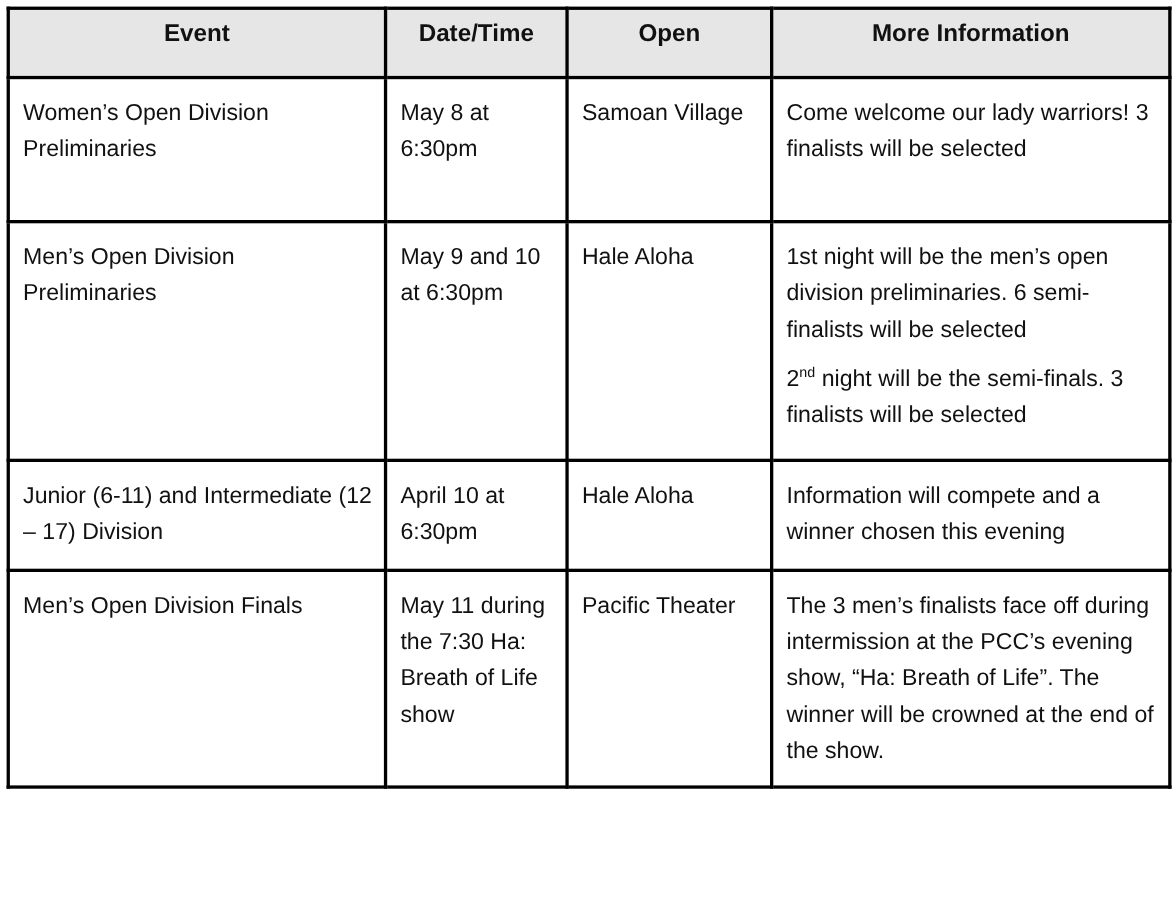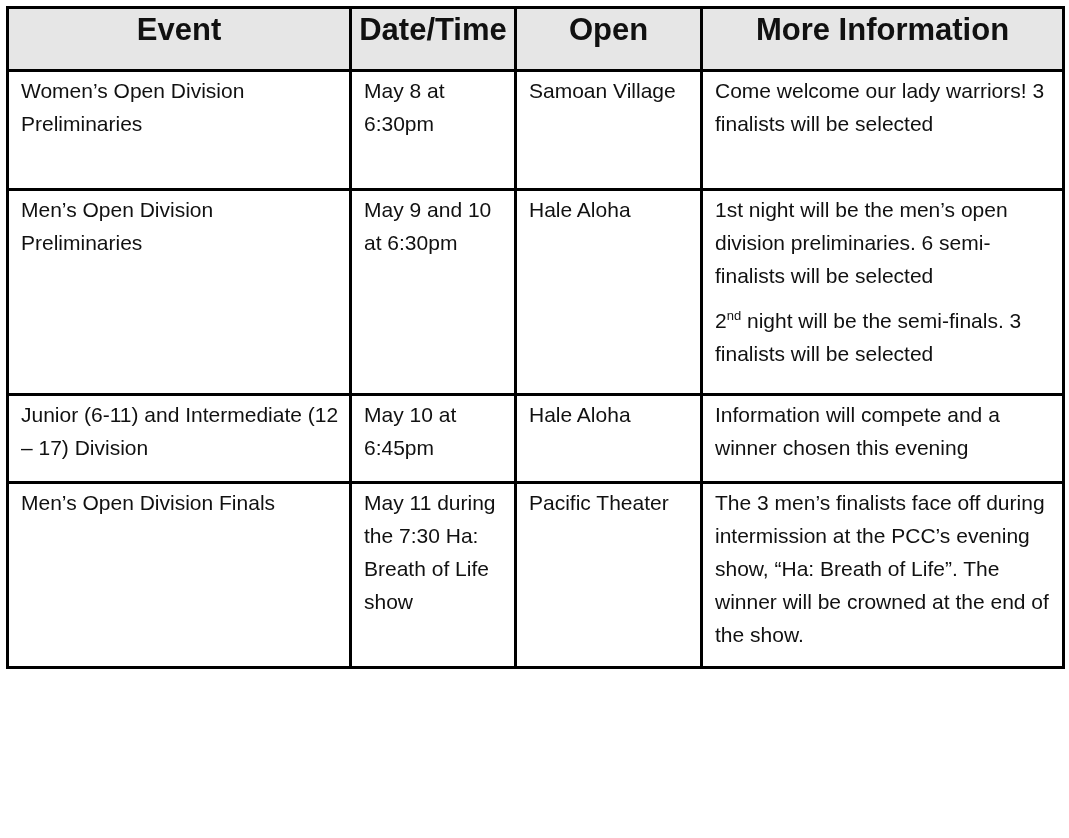--- a/index.html
+++ b/index.html
@@ -7,24 +7,24 @@
   table.sched {
     position:absolute; left:6px; top:6px;
     width:1056px; border-collapse:collapse; table-layout:fixed;
     font-family:"Liberation Sans", sans-serif; color:#111;
   }
   table.sched th, table.sched td {
     border:3px solid #000; vertical-align:top;
     font-size:21px; line-height:33px;
   }
   table.sched th {
-    background:#e6e6e6; font-weight:bold; font-size:31px;
+    background:#e6e6e6; font-weight:bold; font-size:22px;
     text-align:center; height:56px; padding:4px 6px 0 6px; vertical-align:top;
   }
-  table.sched td { padding:2px 10px 10px 12px; }
+  table.sched td { padding:14px 10px 10px 12px; }
   col.c1 { width:343px; } col.c2 { width:165px; } col.c3 { width:186px; } col.c4 { width:362px; }
   tr.r1 td { height:104px; } tr.r2 td { height:74px; } tr.r3 td { height:190px; }
   tr.r4 td { height:73px; } tr.r5 td { height:72px; } tr.r6 td { height:170px; }
   .para2 { margin-top:12px; }
   sup { font-size:13px; line-height:0; vertical-align:super;margin-top:17px; }
 </style>
 </head>
 <body>
 
 <table class="sched">
@@ -53,21 +53,21 @@
       <td>Men’s Open Division Preliminaries</td>
       <td>May 9 and 10 at 6:30pm</td>
       <td>Hale Aloha</td>
       <td>
         <div>1st night will be the men’s open division preliminaries. 6 semi-finalists will be selected</div>
         <div class="para2"><span>2</span><sup>nd</sup><span> night will be the semi-finals. 3 finalists will be selected</span></div>
       </td>
     </tr>
     <tr class="r4">
       <td>Junior (6-11) and Intermediate (12 – 17) Division</td>
-      <td>May 10 at 6:45pm</td>
+      <td>April 10 at 6:30pm</td>
       <td>Hale Aloha</td>
       <td>Information will compete and a winner chosen this evening</td>
     </tr>
     <tr class="r6">
       <td>Men’s Open Division Finals</td>
       <td>May 11 during the 7:30 Ha: Breath of Life show</td>
       <td>Pacific Theater</td>
       <td>The 3 men’s finalists face off during intermission at the PCC’s evening show, “Ha: Breath of Life”. The winner will be crowned at the end of the show.</td>
     </tr>
   </tbody>

